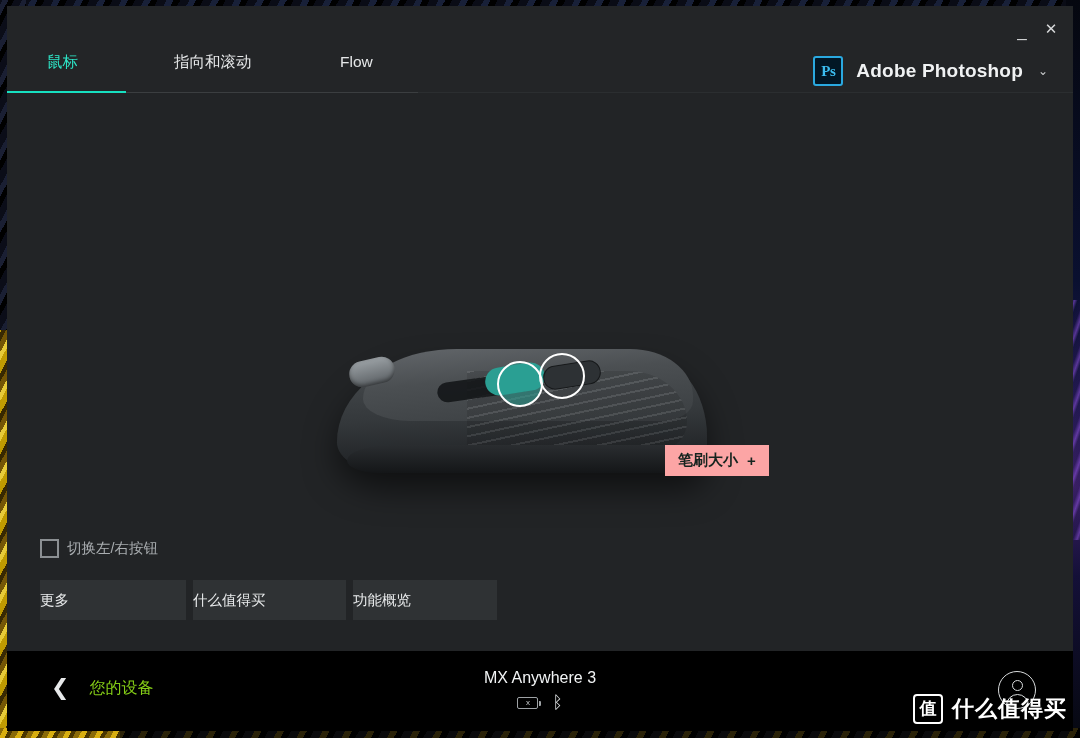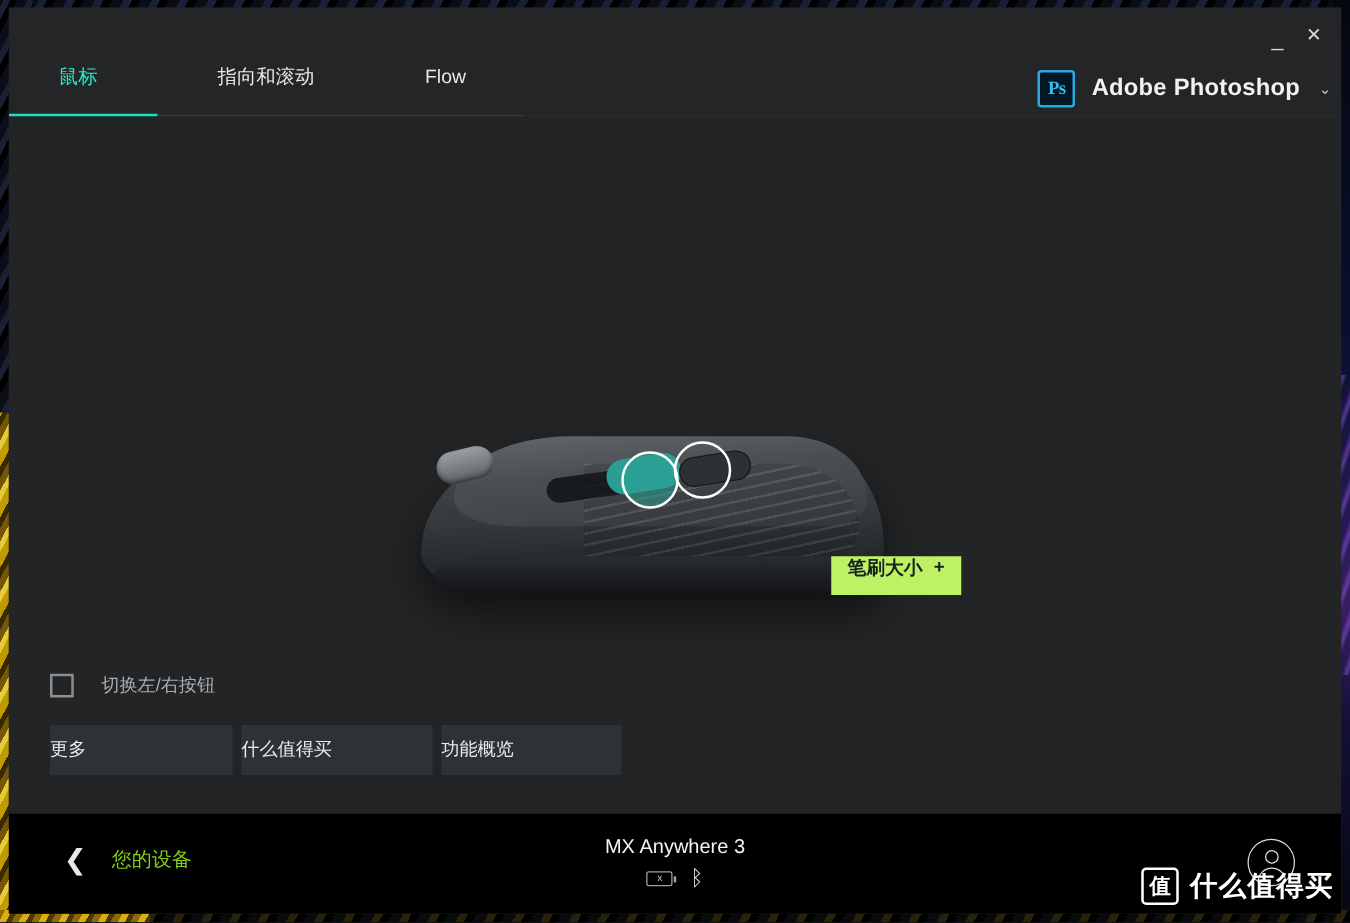--- a/index.html
+++ b/index.html
@@ -74,21 +74,21 @@
   }
   .tab.active{color:#2ee6c8;}
   .tab-underline{
     position:absolute;left:0;top:85px;height:3px;width:119px;background:#17e0c0;
   }
   .tab-underline-rest{
     position:absolute;left:119px;top:86px;height:1.5px;width:292px;background:#3b3e40;
   }
   .hdr-divider{position:absolute;left:411px;top:86px;height:1px;width:655px;background:#2b2e30;}
   
-  #app-selector{position:absolute;right:8px;top:48px;height:34px;display:flex;align-items:center;gap:13px;cursor:default;}
+  #app-selector{position:absolute;right:25px;top:48px;height:34px;display:flex;align-items:center;gap:13px;cursor:default;}
   #ps-icon{
     width:30px;height:30px;box-sizing:border-box;
     border:2px solid #2aa9e0;background:#021725;border-radius:3px;
     color:#3bbdf0;font-size:15px;font-weight:bold;line-height:26px;text-align:center;
     font-family:"Liberation Serif","DejaVu Serif",serif;letter-spacing:-.5px;
   }
   #app-name{color:#f0f2f3;font-size:19px;font-weight:bold;letter-spacing:.2px;}
   #app-chevron{color:#c9cccd;font-size:12px;margin-left:2px;}
   
   #main{position:absolute;left:0;top:87px;width:1066px;height:558px;background:#222426;}
@@ -198,27 +198,27 @@
   .ms-btn-back{
     position:absolute;left:206px;top:22px;width:58px;height:24px;
     border-radius:12px;background:#2d3134;transform:rotate(-9deg);
     box-shadow:inset 0 0 0 1px rgba(0,0,0,.5);
   }
   #ring-side-front{left:160px;top:20px;width:46px;height:46px;background:rgba(42,160,148,.55);}
   #ring-side-back{left:202px;top:12px;width:46px;height:46px;}
   
   #action-badge{
     position:absolute;left:658px;top:352px;height:31px;
-    background:#bef264;color:#16241f;
-    display:flex;align-items:flex-start;gap:9px;
+    background:#fca5a5;color:#16241f;
+    display:flex;align-items:center;gap:9px;
     padding:0 13px;font-size:15px;font-weight:bold;white-space:nowrap;
   }
   #action-badge .plus{font-size:15px;font-weight:bold;}
   
-  #swap-row{position:absolute;left:33px;top:446px;display:flex;align-items:center;gap:22px;}
+  #swap-row{position:absolute;left:33px;top:446px;display:flex;align-items:center;gap:8px;}
   #swap-checkbox{
     width:19px;height:19px;box-sizing:border-box;
     border:2px solid #8b8f92;background:transparent;
   }
   #swap-label{color:#a9adb0;font-size:14.5px;}
   
   .btn{
     position:absolute;top:487px;height:40px;background:#2f3234;
     color:#e9ebec;font-size:14.5px;line-height:40px;
     cursor:default;user-select:none;

